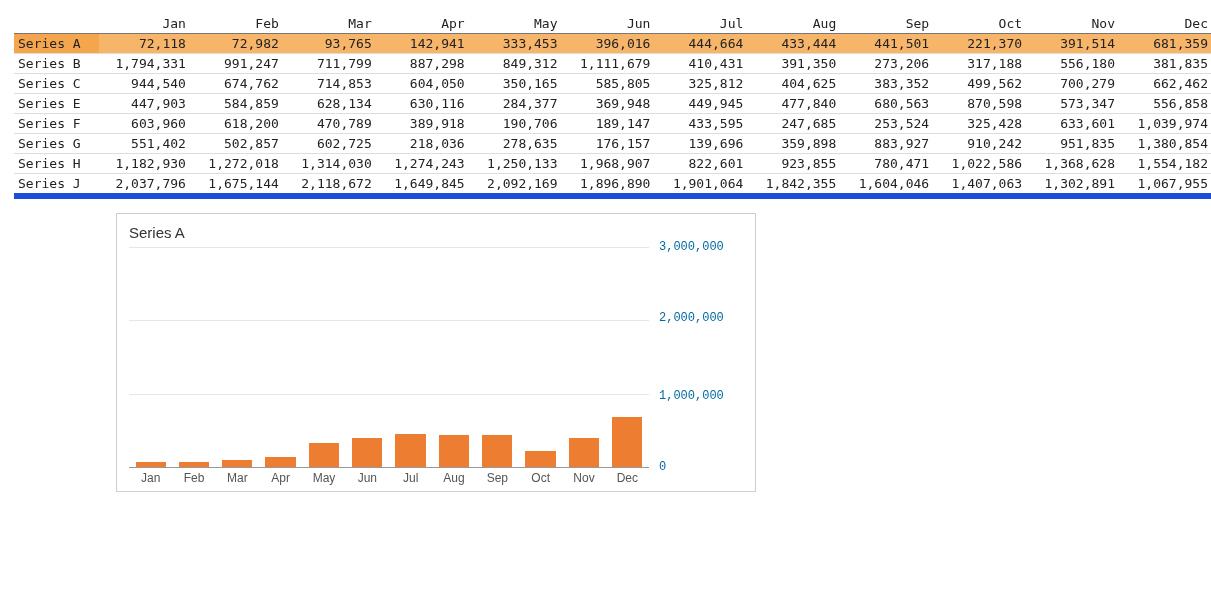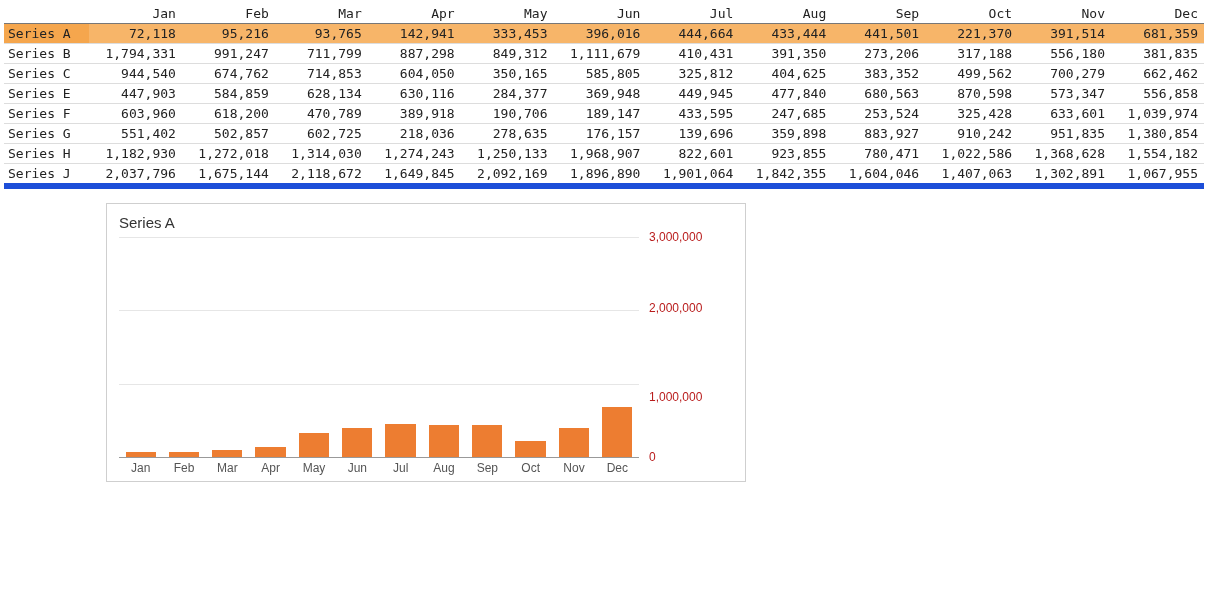--- a/index.html
+++ b/index.html
@@ -5,21 +5,21 @@
   html, body {
     margin: 0;
     padding: 0;
     background: #ffffff;
     font-family: "Segoe UI", Verdana, Geneva, sans-serif;
     font-size: 13px;
     color: #222;
   }
   .page {
     width: 1206px;
-    padding: 4px;
+    padding: 14px;
     box-sizing: border-box;
   }
 
   
   table.data {
     border-collapse: collapse;
     width: 1200px;
     table-layout: fixed;
   }
   table.data th, table.data td {
@@ -127,23 +127,23 @@
     color: #555;
   }
   .yaxis {
     position: relative;
     width: 90px;
     height: 220px;
   }
   .ylabel {
     position: absolute;
     left: 10px;
-    font-family: Liberation Sans, sans-serif;
+    font-family: Liberation Mono, monospace;
     font-size: 12px;
-    color: #b91c1c;
+    color: #0369a1;
     transform: translateY(-50%);
     white-space: nowrap;
   }
 </style>
 </head>
 <body>
 
 <div class="page">
 
   <table class="data">
@@ -165,21 +165,21 @@
         <th>Sep</th>
         <th>Oct</th>
         <th>Nov</th>
         <th>Dec</th>
       </tr>
     </thead>
     <tbody>
         <tr class="sel">
           <td class="rowhead">Series A</td>
           <td>72,118</td>
-          <td>95,216</td>
+          <td>72,982</td>
           <td>93,765</td>
           <td>142,941</td>
           <td>333,453</td>
           <td>396,016</td>
           <td>444,664</td>
           <td>433,444</td>
           <td>441,501</td>
           <td>221,370</td>
           <td>391,514</td>
           <td>681,359</td>
@@ -351,21 +351,21 @@
               <span>Jul</span>
               <span>Aug</span>
               <span>Sep</span>
               <span>Oct</span>
               <span>Nov</span>
               <span>Dec</span>
             </div>
         </div>
         <div class="yaxis">
             <div class="ylabel" style="top: 220px;">0</div>
-            <div class="ylabel" style="top: 160px;">1,000,000</div>
+            <div class="ylabel" style="top: 149px;">1,000,000</div>
             <div class="ylabel" style="top: 71px;">2,000,000</div>
             <div class="ylabel" style="top: 0px;">3,000,000</div>
           </div>
       </div>
     </div>
   </div>
 
 </div>
 
 </body></html>

